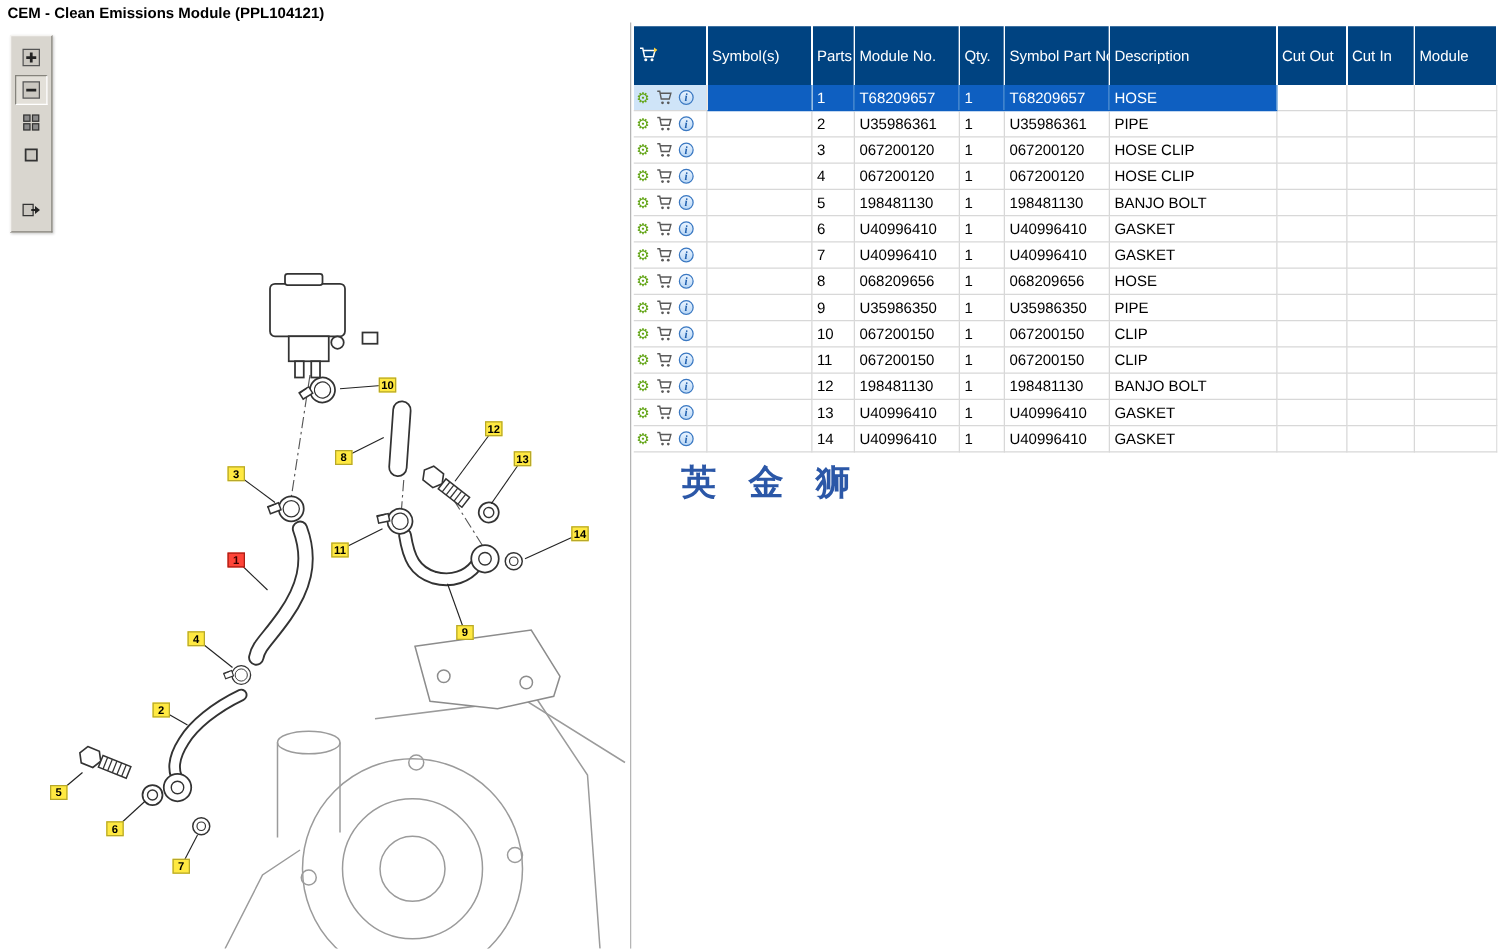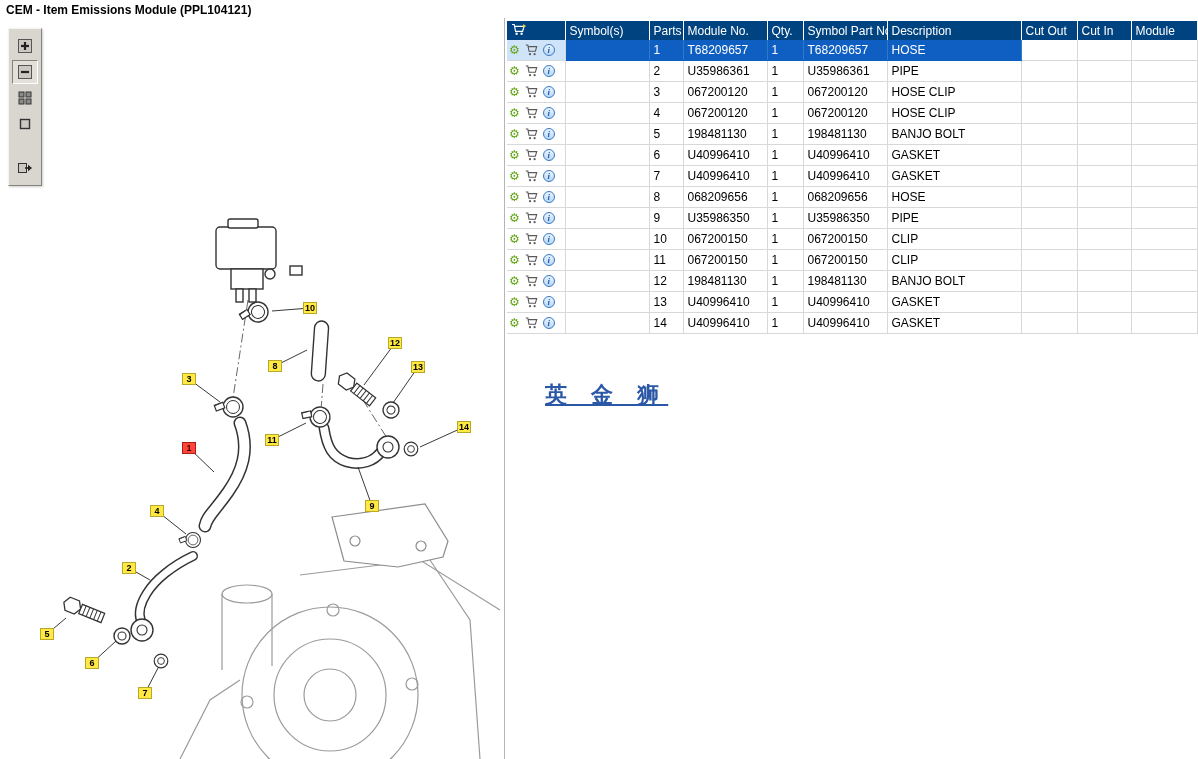--- a/index.html
+++ b/index.html
@@ -20,44 +20,44 @@
   .toolbar{position:absolute;left:8px;top:10px;width:32px;background:#d9d6cf;border:1px solid;
            border-color:#f5f4f1 #85837c #85837c #f5f4f1;padding:3px 0;box-shadow:1px 1px 2px rgba(0,0,0,.2);}
   .tb-btn{width:24px;height:22px;margin:2px auto;display:flex;align-items:center;justify-content:center;
           background:#d9d6cf;border:1px solid transparent;cursor:pointer;}
   .tb-btn.pressed{border-color:#85837c #ffffff #ffffff #85837c;background:#e3e0d9;}
   .tb-sep{height:16px;}
 
   
   .right-pane{position:absolute;left:507px;top:21px;width:691px;}
   table.parts{border-collapse:collapse;table-layout:fixed;width:690px;font-size:12px;color:#000;}
-  table.parts th{background:#004381;color:#fff;font-weight:normal;height:19px;padding:0 4px;text-align:left;
+  table.parts th{background:#004381;color:#fff;font-weight:normal;height:19px;padding:14px 4px;text-align:left;
                  border-right:1px solid rgba(255,255,255,.55);white-space:nowrap;overflow:hidden;font-size:12px;}
   table.parts td{height:20px;padding:0 4px;border-right:1px solid #d8d8d8;border-bottom:1px solid #d8d8d8;
                  white-space:nowrap;overflow:hidden;background:#fff;}
   table.parts td.c-actions{padding:0 2px;}
   tr.selected td.c-symbols,tr.selected td.c-item,tr.selected td.c-parts,tr.selected td.c-qty,
   tr.selected td.c-latest,tr.selected td.c-desc{background:#0e5fc1;color:#fff;border-right-color:#2e7ac8;border-bottom-color:#0e5fc1;}
   tr.selected td.c-actions{background:#cfe4f8;}
   .icons{display:flex;align-items:center;gap:5px;}
   .ic-gear{color:#61a414;font-size:12px;line-height:12px;cursor:pointer;}
   .ic-info{display:inline-flex;width:12px;height:12px;border-radius:50%;background:linear-gradient(#eaf4ff,#b9d7f5);
            border:1px solid #3a78c2;color:#1f5fae;font:italic bold 9px "Liberation Serif",serif;
            align-items:center;justify-content:center;box-sizing:border-box;cursor:pointer;}
   .ic-cart{cursor:pointer;display:inline-flex;}
   .hdr-icon{display:inline-flex;}
 
-  .watermark{position:absolute;left:38px;top:359px;font-size:22px;font-weight:bold;color:#2b57a7;letter-spacing:9px;white-space:nowrap;text-decoration:underline;}
+  .watermark{position:absolute;left:38px;top:346px;font-size:28px;font-weight:bold;color:#2b57a7;letter-spacing:9px;white-space:nowrap;}
 </style>
 </head>
 <body>
 
 <div class="app">
 
-  <div class="page-title">CEM - Item Emissions Module (PPL104121)</div>
+  <div class="page-title">CEM - Clean Emissions Module (PPL104121)</div>
 
   <div class="left-pane">
 
     <svg class="diagram-svg" width="504" height="741" viewBox="0 0 504 741">
       <defs>
         <g id="clamp">
           <circle cx="0" cy="0" r="10" fill="#fff" stroke="#333" stroke-width="1.4"></circle>
           <circle cx="0" cy="0" r="6.5" fill="none" stroke="#333" stroke-width="1"></circle>
           <rect x="-17" y="-8" width="9" height="6" fill="#fff" stroke="#333" stroke-width="1.2" transform="rotate(-20)"></rect>
           <line x1="-19" y1="-1" x2="-12" y2="-4" stroke="#333" stroke-width="1"></line>

